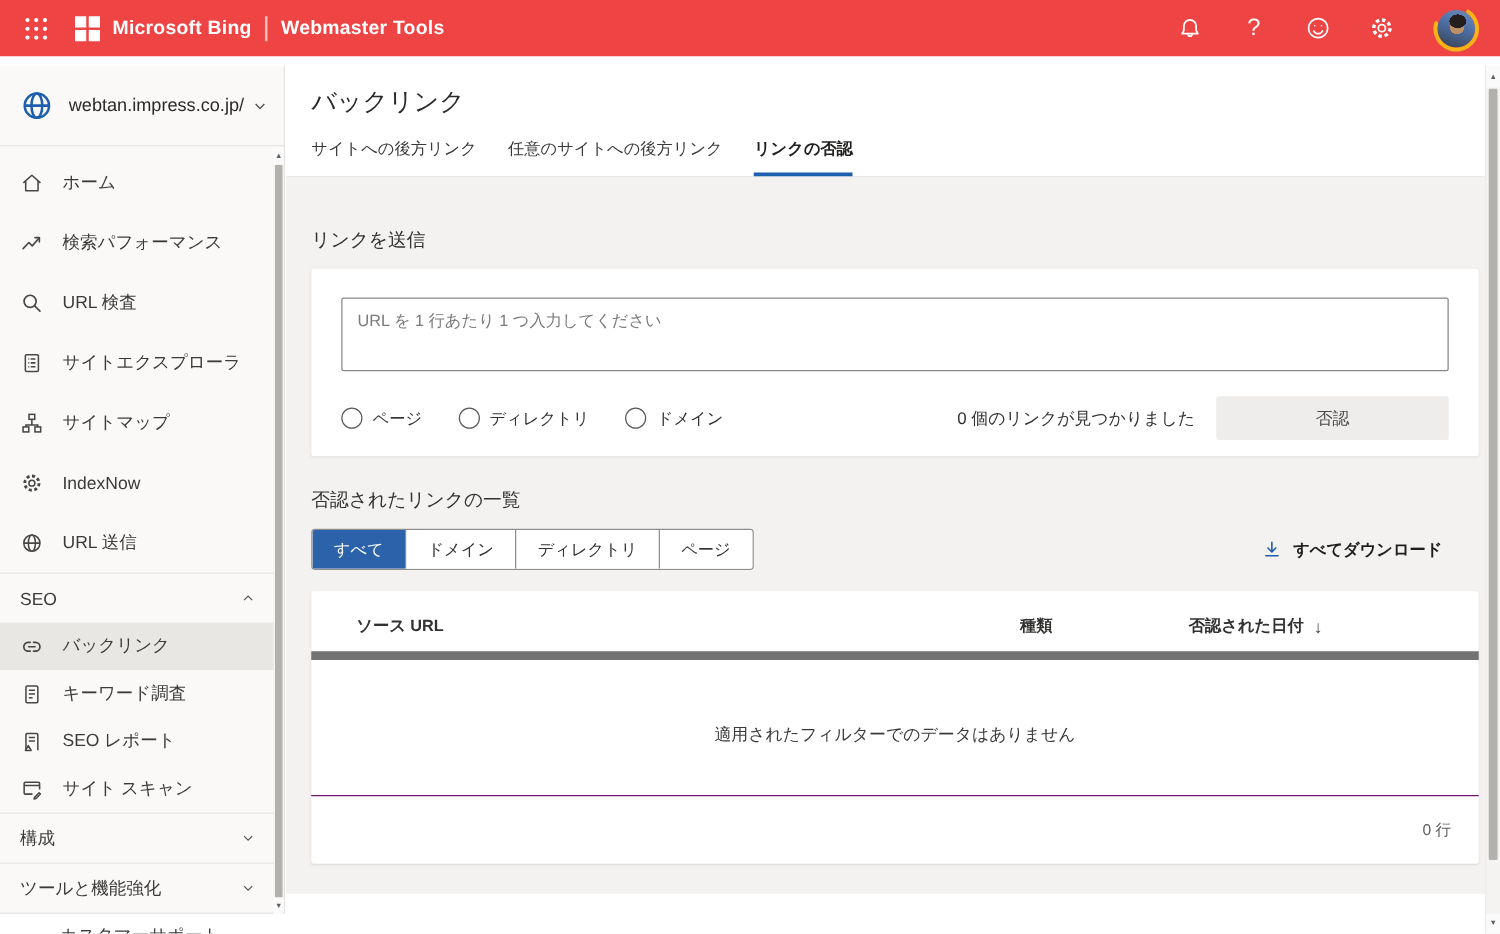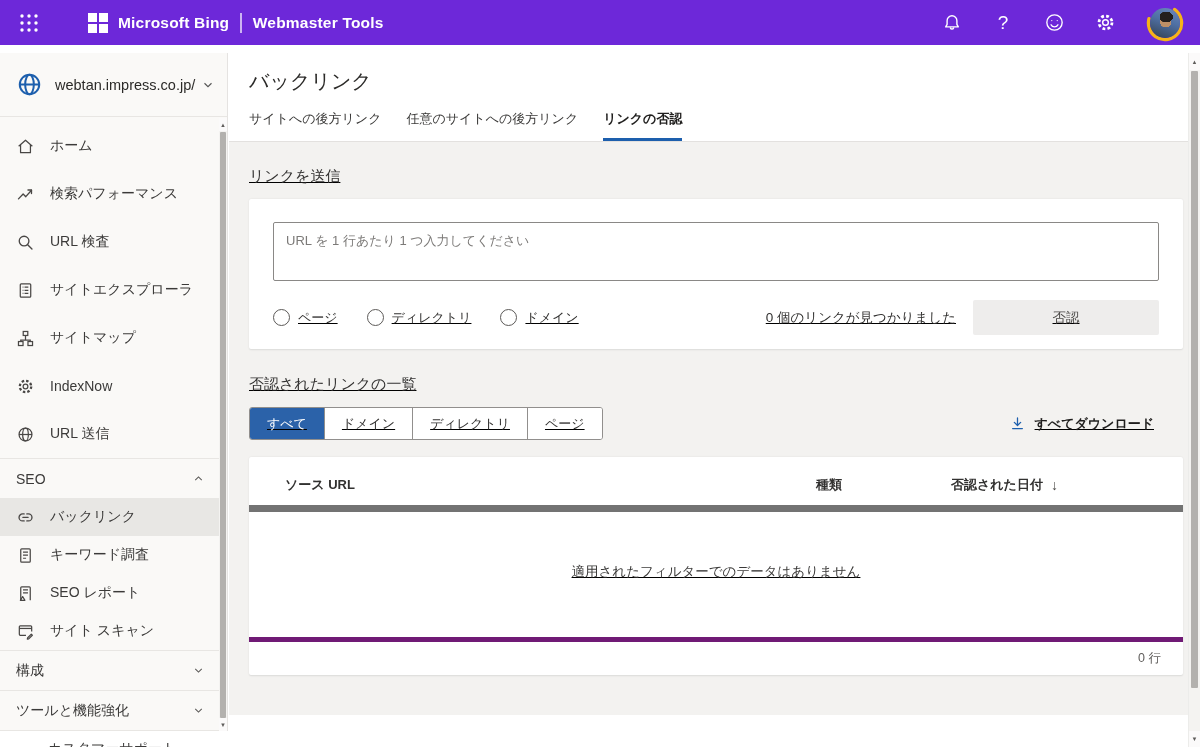--- a/index.html
+++ b/index.html
@@ -2,21 +2,21 @@
 <html><head>
 <meta charset="utf-8">
 <style>
   * { margin:0; padding:0; box-sizing:border-box; }
   html,body { width:1200px; height:747px; }
   body { font-family:"Liberation Sans","DejaVu Sans",sans-serif; background:#fff; overflow:hidden; }
   .page { position:relative; width:1200px; height:747px; overflow:hidden; background:#fff; }
 
   
   .topbar { position:absolute; top:0; left:0; width:1200px; height:45px;
-            background:#6d28d9; display:flex; align-items:center; padding:0 16px 0 10px;gap:28px; }
+            background:#ef4444; display:flex; align-items:center; padding:0 16px 0 10px; }
   .waffle-btn { width:38px; height:38px; display:flex; align-items:center; justify-content:center;
                 background:none; border:none; cursor:pointer; }
   .brand { display:flex; align-items:center; margin-left:12px; }
   .ms-logo { width:20px; height:20px; display:grid; grid-template-columns:9px 9px; grid-template-rows:9px 9px; gap:2px; }
   .ms-logo span { background:#fff; }
   .brand-name { color:#fff; font-size:15.5px; font-weight:700; margin-left:10px; letter-spacing:.2px; }
   .brand-sep { width:1.5px; height:20px; background:rgba(255,255,255,.65); margin:0 11px; }
   .product-name { color:#fff; font-size:15.5px; font-weight:700; letter-spacing:.2px; }
   .topbar-right { margin-left:auto; display:flex; align-items:center; gap:27px; }
   .tb-icon-btn { background:none; border:none; color:#fff; cursor:pointer; display:flex; align-items:center; justify-content:center; width:24px; height:24px; }
@@ -68,21 +68,21 @@
   
   .content { position:absolute; top:53px; left:229px; width:959px; bottom:0; background:#fff; }
   .content-head { height:89px; background:#fff; border-bottom:1px solid #e3e1df; padding:15px 0 0 20px; position:relative; }
   .page-title { font-size:20px; font-weight:400; color:#2b2a28; }
   .tabs { position:absolute; left:20px; bottom:0; display:flex;justify-content:space-between; }
   .tab { font-size:13px; color:#3b3a39; padding:0 0 10px 0; margin-right:25px; cursor:pointer;
          border-bottom:3px solid transparent; }
   .tab.active { font-weight:700; color:#201f1e; border-bottom-color:#1d5fad; }
 
   .content-body { position:absolute; top:89px; left:0; right:0; height:573px; background:#f3f2f0;
-                  padding:0 6px 0 20px; overflow:hidden;text-decoration:underline; }
+                  padding:16px 6px 0 20px; overflow:hidden; }
   .section-heading { font-size:15px; font-weight:400; color:#323130; }
   .h-submit { margin-top:25px; }
   .card { background:#fff; width:934px; border-radius:2px; box-shadow:0 0.6px 1.8px rgba(0,0,0,.1); }
   .card-submit { margin-top:13px; height:150px; padding:23px 24px 0 24px; }
   .url-textarea { width:886px; height:59px; resize:none; border:1px solid #8a8886; border-radius:2px;
                   font-family:inherit; font-size:13px; color:#323130; padding:9px 12px; outline:none; background:#fff; }
   .url-textarea::placeholder { color:#7c7a78; }
   .controls-row { display:flex; align-items:center; margin-top:15px; }
   .radio { display:flex; align-items:center; gap:8px; margin-right:29px; font-size:13px; color:#323130; cursor:pointer; }
   .radio-circle { width:17px; height:17px; border:1px solid #5c5a58; border-radius:50%; background:#fff; flex:none; }
@@ -102,21 +102,21 @@
   .download-label { font-size:13px; font-weight:700; color:#1f1e1d; }
 
   .card-table { margin-top:17px; height:218px; position:relative; }
   .thead { position:relative; height:55px; border-bottom:7px solid #737373; }
   .th { position:absolute; top:0; height:55px; display:flex; align-items:center; font-size:13px; font-weight:700; color:#323130; }
   .th-source { left:36px; }
   .th-type { left:567px; }
   .th-date { left:702px; cursor:pointer; }
   .sort-arrow { font-weight:400; margin-left:8px; color:#4c4a48; font-size:14px; }
   .empty-msg { text-align:center; padding-top:51px; font-size:13.5px; color:#3b3a39; }
-  .tfoot { position:absolute; left:0; right:0; bottom:0; height:38px; border-top:5px solid #701a75;
+  .tfoot { position:absolute; left:0; right:0; bottom:0; height:55px; border-top:1px solid #701a75;
            display:flex; align-items:center; justify-content:flex-end; padding-right:22px;
            font-size:12.5px; color:#605e5c; }
 
   svg { display:block; }
 </style>
 </head>
 <body>
 
 <div class="page">
 

